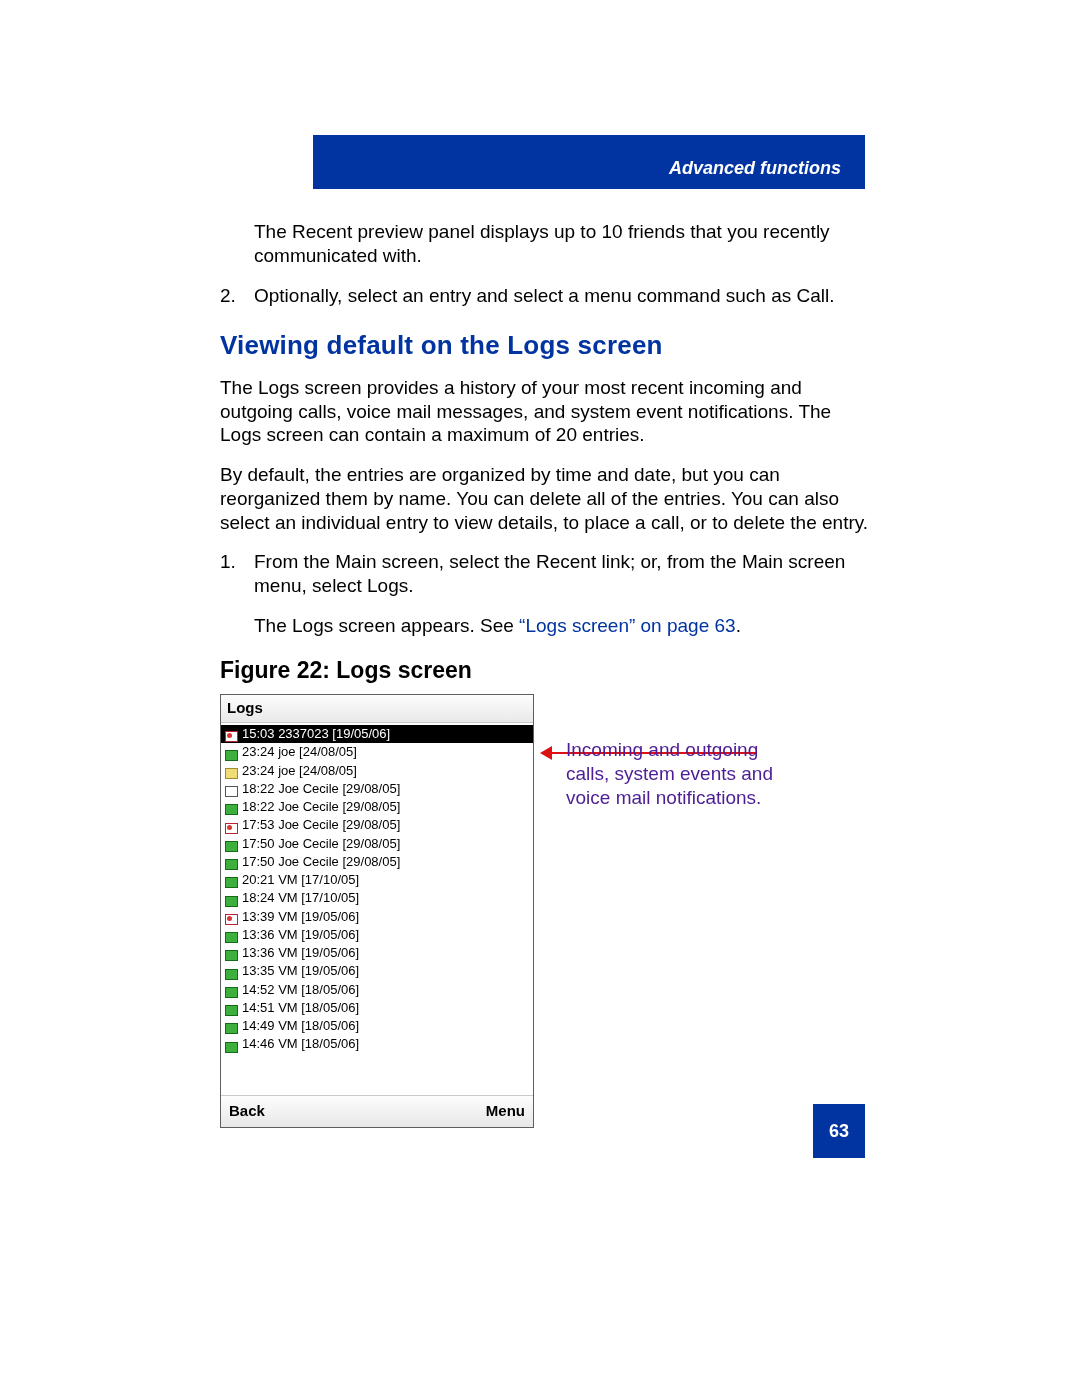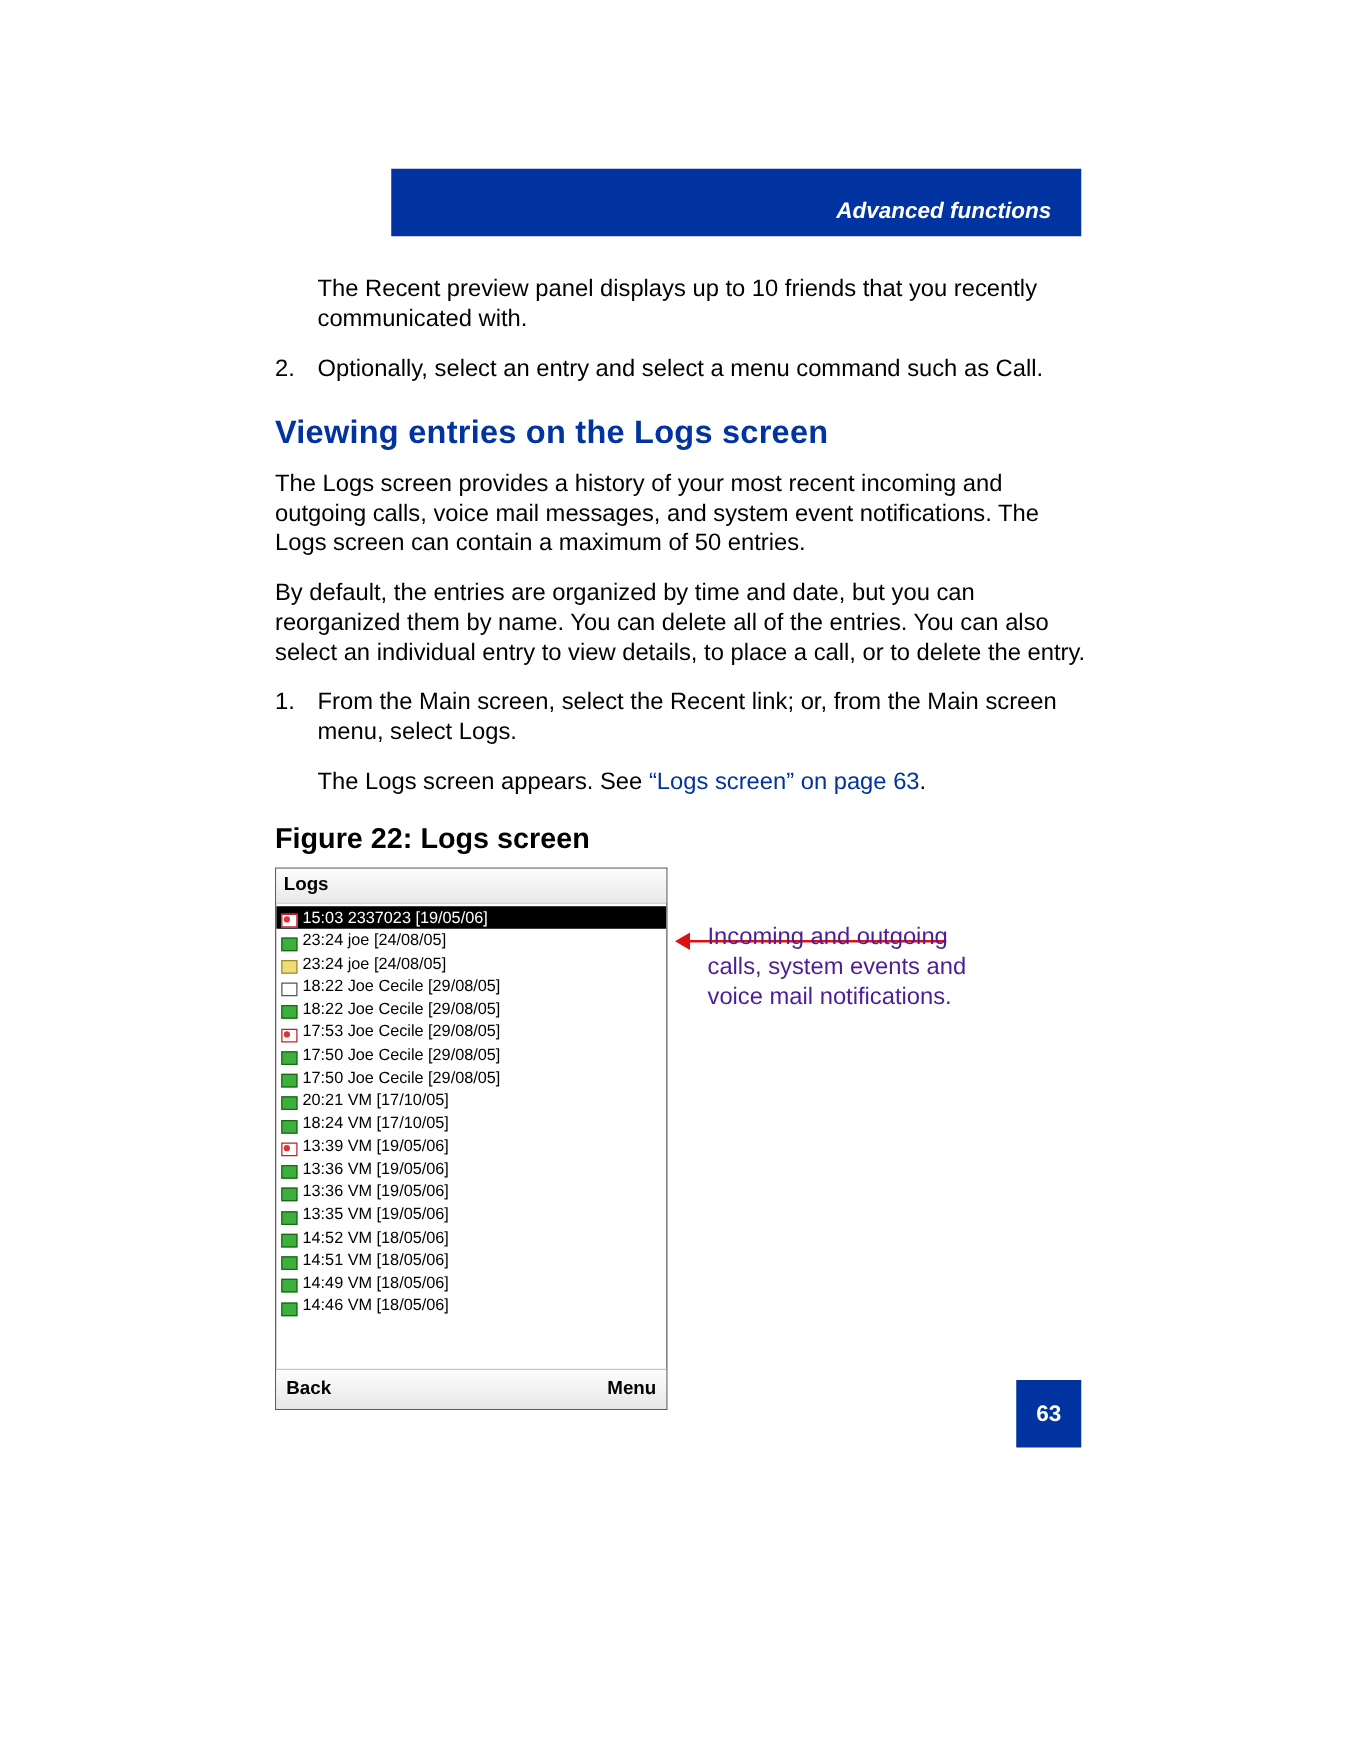--- a/index.html
+++ b/index.html
@@ -45,23 +45,23 @@
   </div>
 
   <div class="body-area">
     <p class="indent">The Recent preview panel displays up to 10 friends that you recently communicated with.</p>
 
     <p class="step-line">
       <span class="step-num">2.</span>
       <span>Optionally, select an entry and select a menu command such as </span><b>Call</b><span>.</span>
     </p>
 
-    <div class="h2">Viewing entries on the Logs screen</div>
+    <div class="h2">Viewing default on the Logs screen</div>
 
-    <p>The Logs screen provides a history of your most recent incoming and outgoing calls, voice mail messages, and system event notifications. The Logs screen can contain a maximum of 50 entries.</p>
+    <p>The Logs screen provides a history of your most recent incoming and outgoing calls, voice mail messages, and system event notifications. The Logs screen can contain a maximum of 20 entries.</p>
     <p>By default, the entries are organized by time and date, but you can reorganized them by name. You can delete all of the entries. You can also select an individual entry to view details, to place a call, or to delete the entry.</p>
 
     <p class="step-line">
       <span class="step-num">1.</span>
       <span>From the Main screen, select the </span><b>Recent</b><span> link; or, from the Main screen menu, select </span><b>Logs</b><span>.</span>
     </p>
 
     <p class="indent">
       <span>The Logs screen appears. See </span><span class="link">“Logs screen” on page 63</span><span>.</span>
     </p>

